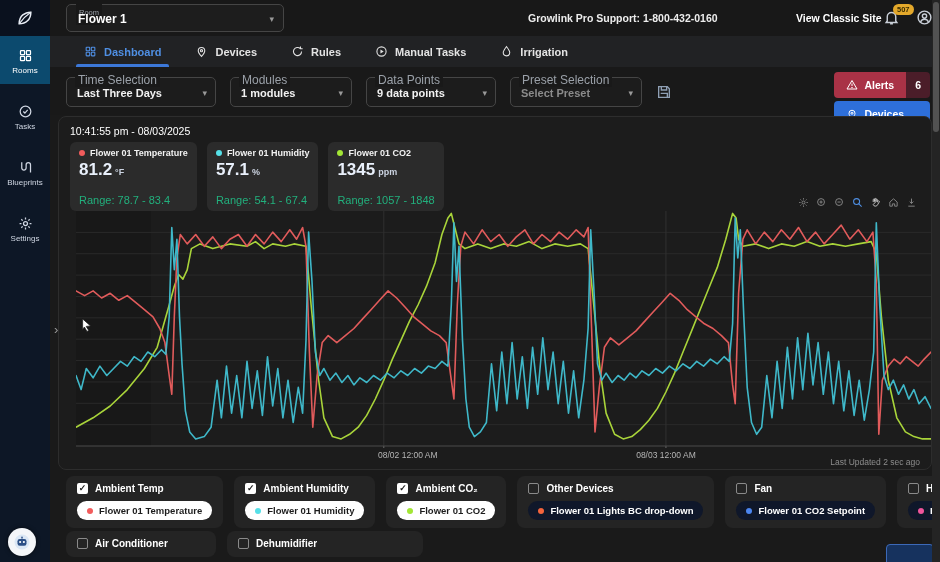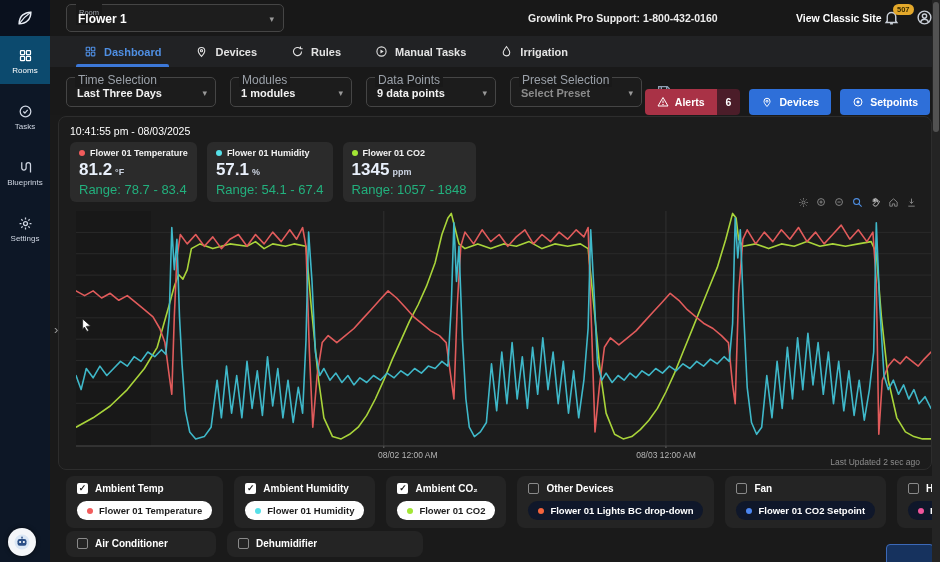--- a/index.html
+++ b/index.html
@@ -45,38 +45,38 @@
 
   
   .filterbar { position:absolute; left:50px; top:68px; width:890px; height:47px; background:#191919; }
   .fselect { position:absolute; top:9px; height:30px; border:1px solid #454545; border-radius:5px; background:#1c1c1c; cursor:pointer; }
   .fselect .flabel { position:absolute; top:-5px; left:8px; font-size:12px; color:#9aa0a8; background:#191919; padding:0 3px; white-space:nowrap; }
   .fselect .val { position:absolute; left:10px; top:9px; font-size:11px; font-weight:bold; color:#f1f1f1; white-space:nowrap; }
   .fselect .caret { position:absolute; right:8px; top:10px; }
   .fselect.muted .val { color:#8b8b8b; }
   .save-btn { position:absolute; left:466px; top:16px; width:16px; height:16px; color:#8fa0b5; cursor:pointer; }
   .save-btn svg { width:16px; height:16px; }
-  .actions { position:absolute; right:10px; top:21px; display:flex; gap:9px; }
+  .actions { position:absolute; right:10px; top:4px; display:flex; gap:3px;flex-direction:column; }
   .btn { height:26px; display:flex; align-items:center; gap:6px; padding:0 12px; border-radius:4px; font-size:10.5px; font-weight:bold; color:#fff; cursor:pointer; }
   .btn svg { width:12px; height:12px; }
   .btn.blue { background:#2e6fd9; }
   .alerts-group { display:flex; cursor:pointer; }
   .btn.red { background:#a93246; border-radius:4px 0 0 4px; }
   .alert-count { height:26px; display:flex; align-items:center; padding:0 9px; background:#4b1d29; color:#fff; font-size:10.5px; font-weight:bold; border-radius:0 4px 4px 0; }
 
   
   .content { position:absolute; left:58px; top:116px; width:874px; height:354px; background:#1c1c1c; border:1px solid #2d2d2d; border-radius:8px; }
   .snap-time { position:absolute; left:11px; top:8px; font-size:10.5px; font-weight:normal; color:#fff; }
   .cards { position:absolute; left:11px; top:25px; display:flex; gap:10px; }
   .card { background:#2b2b2b; border-radius:6px; padding:6px 9px 5px; }
   .card .name { display:flex; align-items:center; gap:5px; font-size:9px; font-weight:bold; color:#f2f2f2; white-space:nowrap; }
   .dot { width:6px; height:6px; border-radius:50%; flex:0 0 auto; }
   .card .value { margin-top:2px; font-size:17px; font-weight:bold; color:#e9f0fb; }
   .card .unit { font-size:9px; font-weight:bold; color:#ccd4e2; margin-left:3px; }
-  .card .range { margin-top:2px; font-size:13px; color:#22b07d; }
+  .card .range { margin-top:14px; font-size:11px; color:#22b07d; }
 
   .chart-toolbar { position:absolute; right:14px; top:80px; display:flex; gap:7px; }
   .tool { width:11px; height:11px; color:#8a8a8a; cursor:pointer; }
   .tool svg { width:11px; height:11px; display:block; }
   .tool.active { color:#4f8fe3; }
   .tool.light { color:#c9c9c9; }
 
   .plot { position:absolute; left:17px; top:94px; width:855px; height:237px; }
   .plot svg { position:absolute; left:0; top:0; }
   .x-labels { position:absolute; left:17px; top:333px; width:855px; height:12px; }

